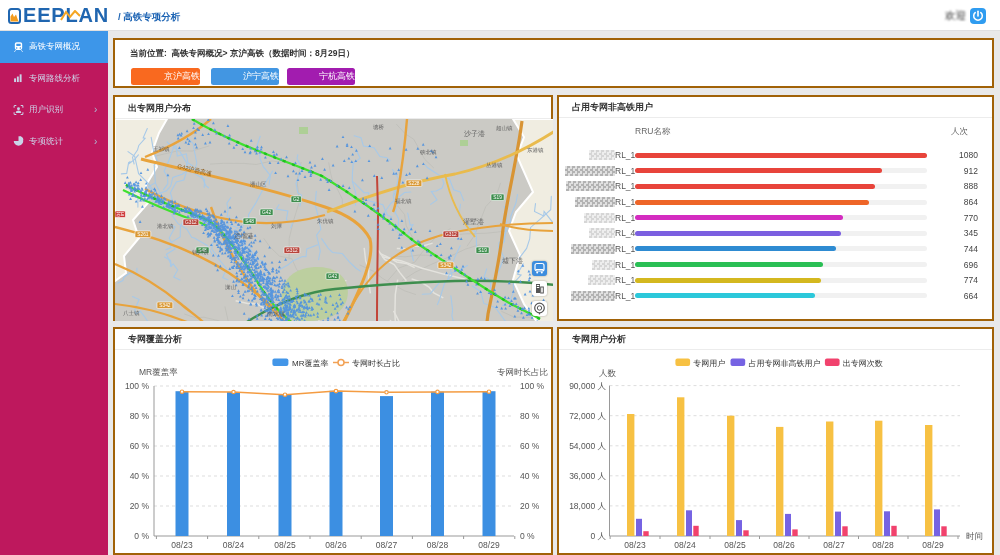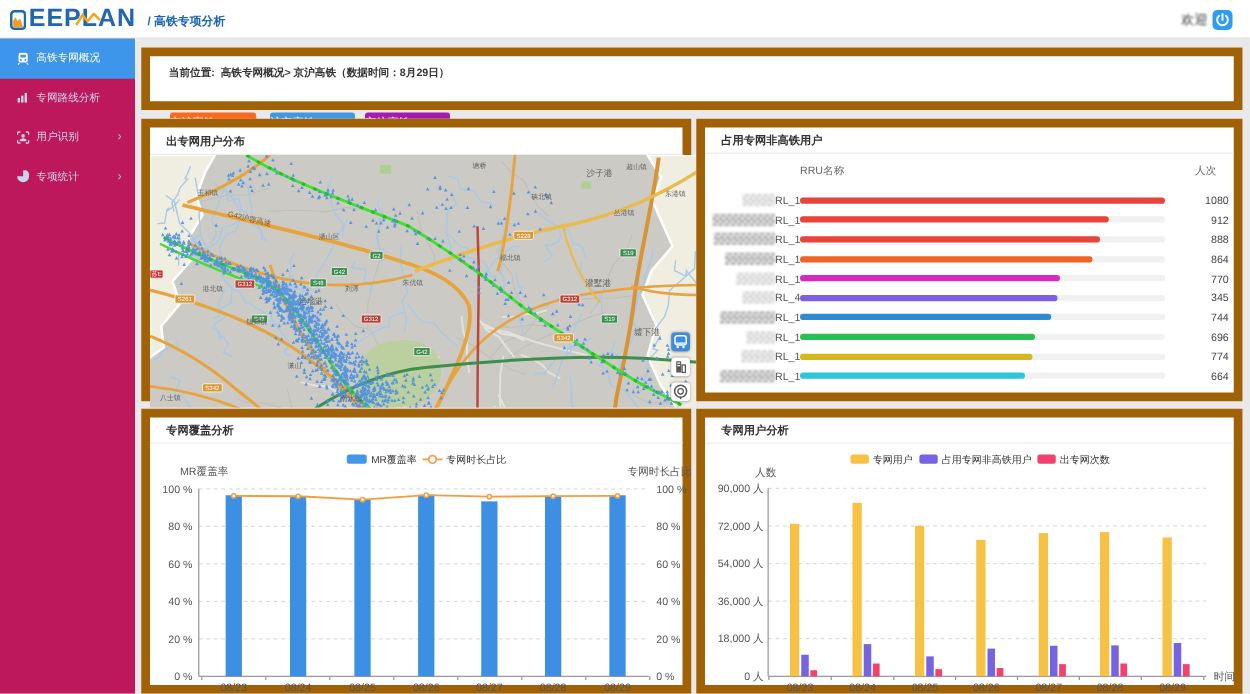--- a/index.html
+++ b/index.html
@@ -5,25 +5,25 @@
 html,body{width:1000px;height:555px;overflow:hidden}
 body{font-family:"Liberation Sans",sans-serif;background:#e9e9e9}
 #app{position:relative;width:1000px;height:555px}
 #hdr{position:absolute;left:0;top:0;width:1000px;height:31px;background:#fff;border-bottom:1px solid #e0e0e0}
 #side{position:absolute;left:0;top:31px;width:108px;height:524px;background:#be185d}
 .mi{position:relative;height:31.5px;line-height:31.5px;color:#cdd8ec;font-size:8.5px;white-space:nowrap}
 .mi.act{background:#3d96e9;color:#fff}
 .mi svg{position:absolute;left:13px;top:50%;transform:translateY(-50%)}
 .mi span{position:absolute;left:29px}
 .mi .arr{position:absolute;left:94px;font-size:10px;color:#aebbd4}
-.panel{position:absolute;background:#fff;border:7px solid #a16207}
+.panel{position:absolute;background:#fff;border:2px solid #a16207}
 .ptitle{position:absolute;left:0;top:0;right:0;height:20.5px;line-height:20.5px;padding-left:13px;font-size:9px;font-weight:bold;color:#333;border-bottom:1px solid #ececec}
 #crumb{left:113px;top:38px;width:881px;height:50px}
 #crumb .bc{position:absolute;left:15px;top:8px;font-size:8.5px;font-weight:bold;color:#333}
-.tbtn{position:absolute;top:45px;height:17px;width:69px;border-radius:2.5px;color:#fff;font-size:9px;text-align:left;line-height:17px}
+.tbtn{position:absolute;top:28px;height:17px;width:69px;border-radius:2.5px;color:#fff;font-size:9px;text-align:right;line-height:17px}
 #p-map{left:113px;top:95px;width:440px;height:226px}
 #p-map .ptitle{height:22px;line-height:22px}
 #mapwrap{position:absolute;left:0;top:22px;width:438px;height:202px;overflow:hidden}
 .mbtn{position:absolute;width:15px;height:15px;border-radius:3px;box-shadow:0 0 2px rgba(0,0,0,.35);left:417px}
 #p-rank{left:557px;top:95px;width:437px;height:226px}
 .rhead{position:absolute;top:29px;left:0;right:0;font-size:8.5px;color:#666}
 .rrow{position:absolute;height:12px;font-size:8.5px;color:#555}
 .blur{position:absolute;top:1px;height:10px;background:repeating-conic-gradient(#d6d6d6 0% 25%,#eeeeee 0% 50%) 0 0/5px 5px;filter:blur(0.7px)}
 .blur.dk{background:repeating-conic-gradient(#b2b2b2 0% 25%,#e0e0e0 0% 50%) 0 0/5px 5px;filter:blur(0.7px)}
 .rl{position:absolute;left:56px;top:0;line-height:12px}

